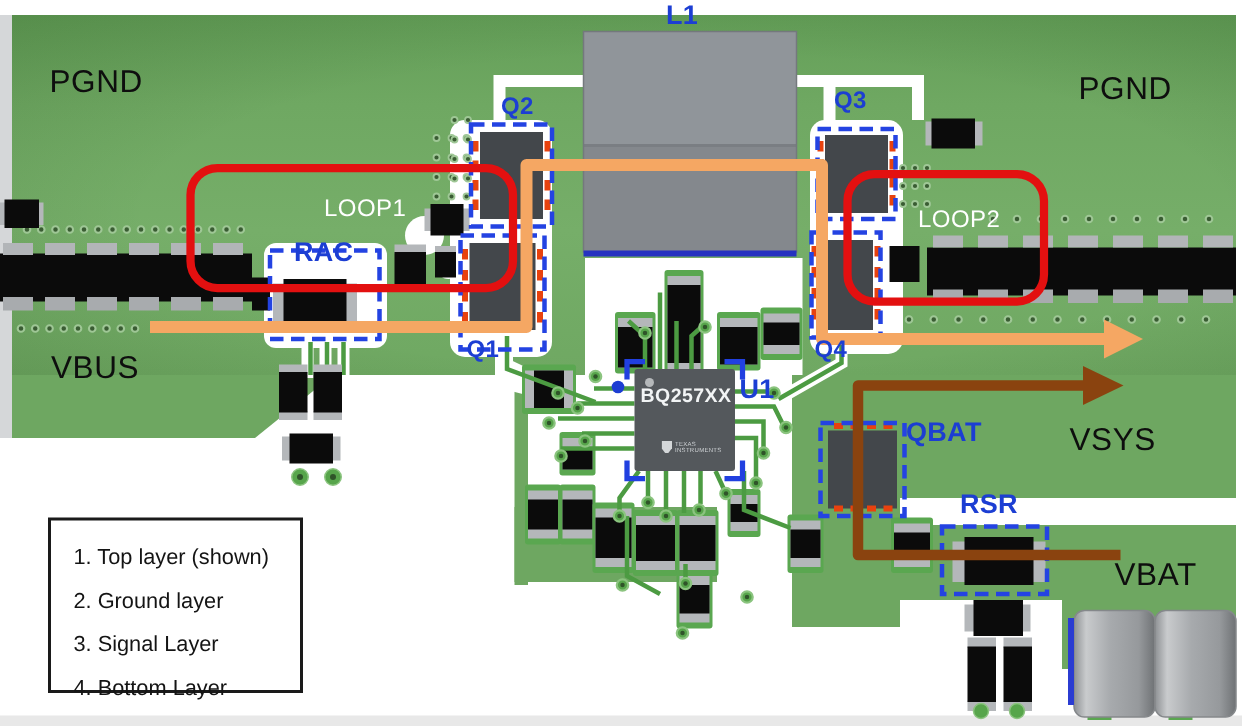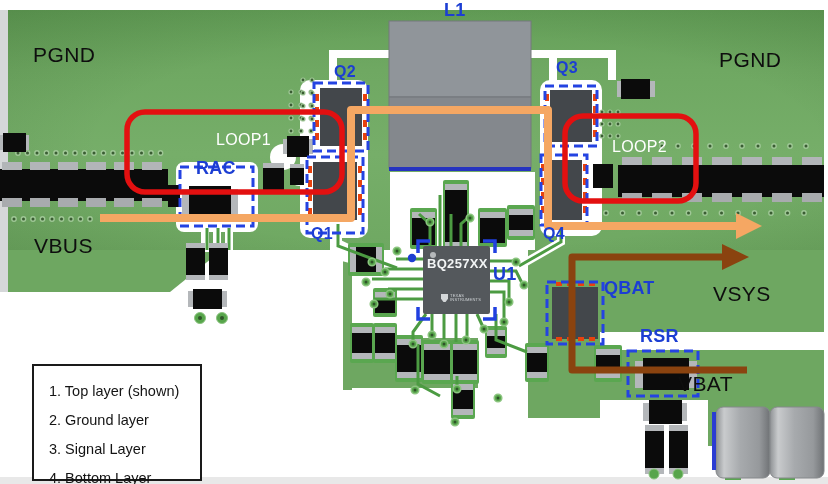--- a/index.html
+++ b/index.html
@@ -10,21 +10,21 @@
   .net{font-size:21px;color:#0e0e0e;letter-spacing:.4px;}
   .looplbl{font-size:16px;color:#ffffff;letter-spacing:.3px;margin-left:14px;}
   .ref{font-size:16px;font-weight:bold;color:var(--blue);letter-spacing:.2px;}
   .ref.big{font-size:18px;text-align:center;}
   .chiptxt{font-size:13px;font-weight:bold;color:#f2f4f5;letter-spacing:.3px;}
   .tilogo{display:flex;align-items:center;gap:2px;}
   .tiglyph{width:7px;height:8px;background:#d4d7d9;
            clip-path:polygon(0 0,100% 0,100% 60%,65% 100%,35% 100%,0 60%);}
   .titext{font-size:4px;line-height:4px;color:#cfd3d6;letter-spacing:.2px;}
   .legend{position:absolute;left:32px;top:345px;width:170px;height:117px;background:#ffffff;
-          border:2px solid #1a1a1a;box-sizing:border-box;padding:11px 6px 0 15px;margin-top:19px;}
+          border:2px solid #1a1a1a;box-sizing:border-box;padding:11px 6px 0 15px;}
   .legend-line{font-size:14.5px;color:#141414;line-height:29px;}
   
   .gfield{fill:url(#gf);} .gflat{fill:var(--green);} .wht{fill:#ffffff;}
   .blk{fill:#0b0b0b;} .gry{fill:#b4b7ba;} .qbody{fill:#43474b;}
   .bracket{fill:none;stroke:#2443e2;stroke-width:3;stroke-dasharray:9 5;}
   .loop{fill:none;stroke:var(--red);stroke-width:5.5;}
   .opath{fill:none;stroke:var(--orange);stroke-width:8;stroke-linejoin:round;}
   .bpath{fill:none;stroke:var(--brown);stroke-width:7;stroke-linejoin:round;}
   .wtrace{fill:none;stroke:#ffffff;stroke-width:8;}
 </style>
@@ -491,31 +491,31 @@
   <g>
     <path class="bpath" d="M729,257 H572 V370 H747"></path>
     <polygon points="722,244 749,257 722,270" fill="var(--brown)"></polygon>
   </g>
 </svg>
 
   <div class="lbl net" style="left:33px;top:43px">PGND</div>
   <div class="lbl net" style="left:719px;top:48px">PGND</div>
   <div class="lbl net" style="left:34px;top:234px">VBUS</div>
   <div class="lbl net" style="left:713px;top:282px">VSYS</div>
-  <div class="lbl net" style="left:678px;top:372px">VBAT</div>
+  <div class="lbl net" style="left:743px;top:372px">VBAT</div>
 
   <div class="lbl looplbl" style="left:202px;top:131px">LOOP1</div>
   <div class="lbl looplbl" style="left:598px;top:138px">LOOP2</div>
 
   <div class="lbl ref big" style="left:444px;top:0px">L1</div>
   <div class="lbl ref" style="left:334px;top:63px">Q2</div>
   <div class="lbl ref" style="left:556px;top:59px">Q3</div>
   <div class="lbl ref" style="left:311px;top:225px">Q1</div>
   <div class="lbl ref" style="left:543px;top:225px">Q4</div>
-  <div class="lbl ref big" style="left:493px;top:264px">U1</div>
+  <div class="lbl ref big" style="left:493px;top:249px">U1</div>
   <div class="lbl ref big" style="left:196px;top:158px">RAC</div>
   <div class="lbl ref big" style="left:604px;top:278px">QBAT</div>
   <div class="lbl ref big" style="left:640px;top:326px">RSR</div>
 
   <div class="lbl chiptxt" style="left:427px;top:256px">BQ257XX</div>
   <div class="lbl tilogo" style="left:441px;top:294px">
     <span class="tiglyph"></span>
     <span class="titext">
       <span>TEXAS</span><br>
       <span>INSTRUMENTS</span>

